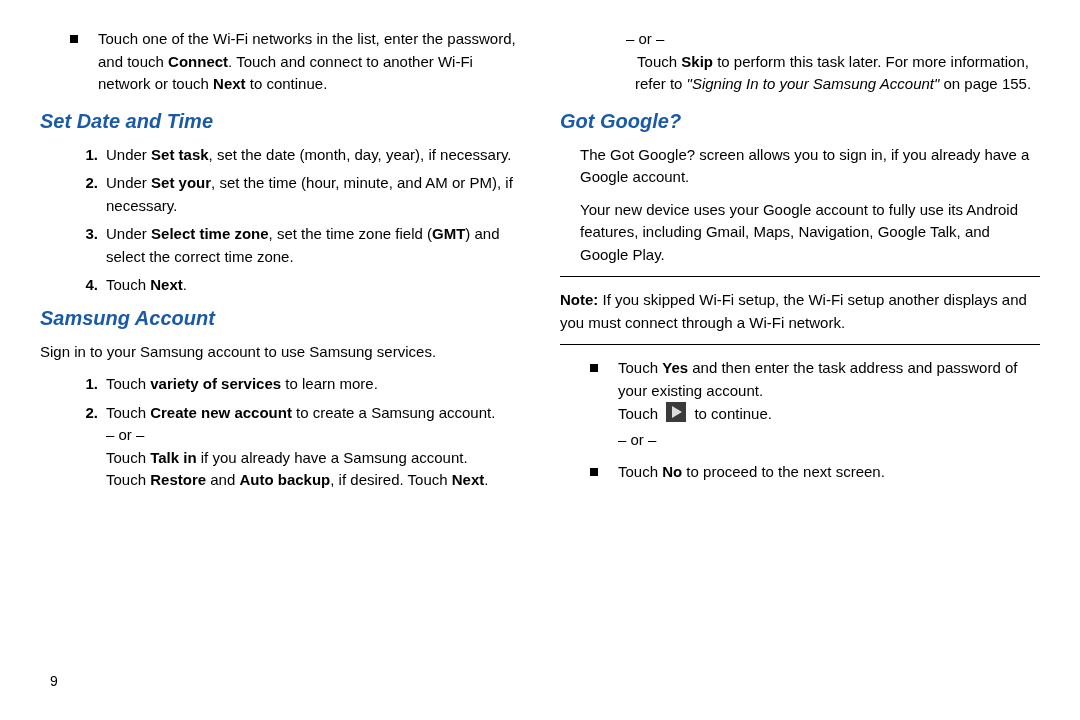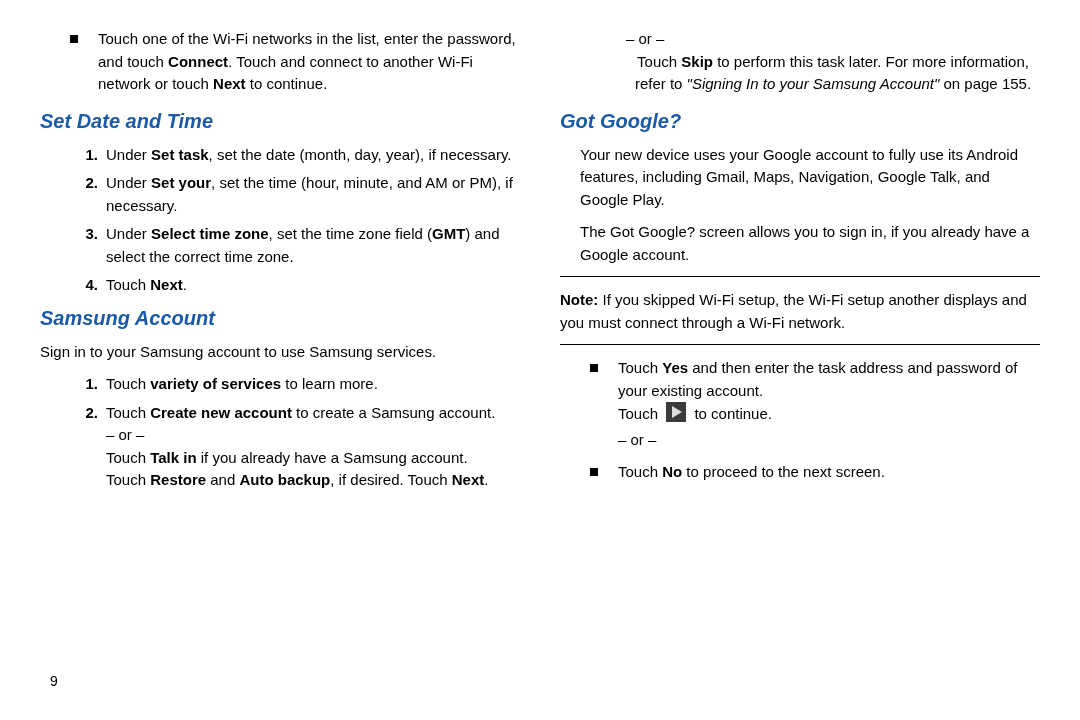--- a/index.html
+++ b/index.html
@@ -145,22 +145,22 @@
   </div>
 
   <div class="col">
 
     <div style="margin-left:66px;">– or –</div>
     <div style="margin-left:66px; margin-bottom:10px;text-align:center;">
       <span>Touch </span><span class="bold">Skip</span><span> to perform this task later. For more information, refer to </span><span class="italic">"Signing In to your Samsung Account"</span><span> on page 155.</span>
     </div>
 
     <div class="heading">Got Google?</div>
+    <div class="para para-indent">The Got Google? screen allows you to sign in, if you already have a Google account.</div>
     <div class="para para-indent">Your new device uses your Google account to fully use its Android features, including Gmail, Maps, Navigation, Google Talk, and Google Play.</div>
-    <div class="para para-indent">The Got Google? screen allows you to sign in, if you already have a Google account.</div>
 
     <hr class="sep">
     <div class="para">
       <span class="bold">Note:</span>
       <span>If you skipped Wi-Fi setup, the Wi-Fi setup another displays and you must connect through a Wi-Fi network.</span>
     </div>
     <hr class="sep">
 
     <div class="bullet-row">
       <div class="square"></div>

